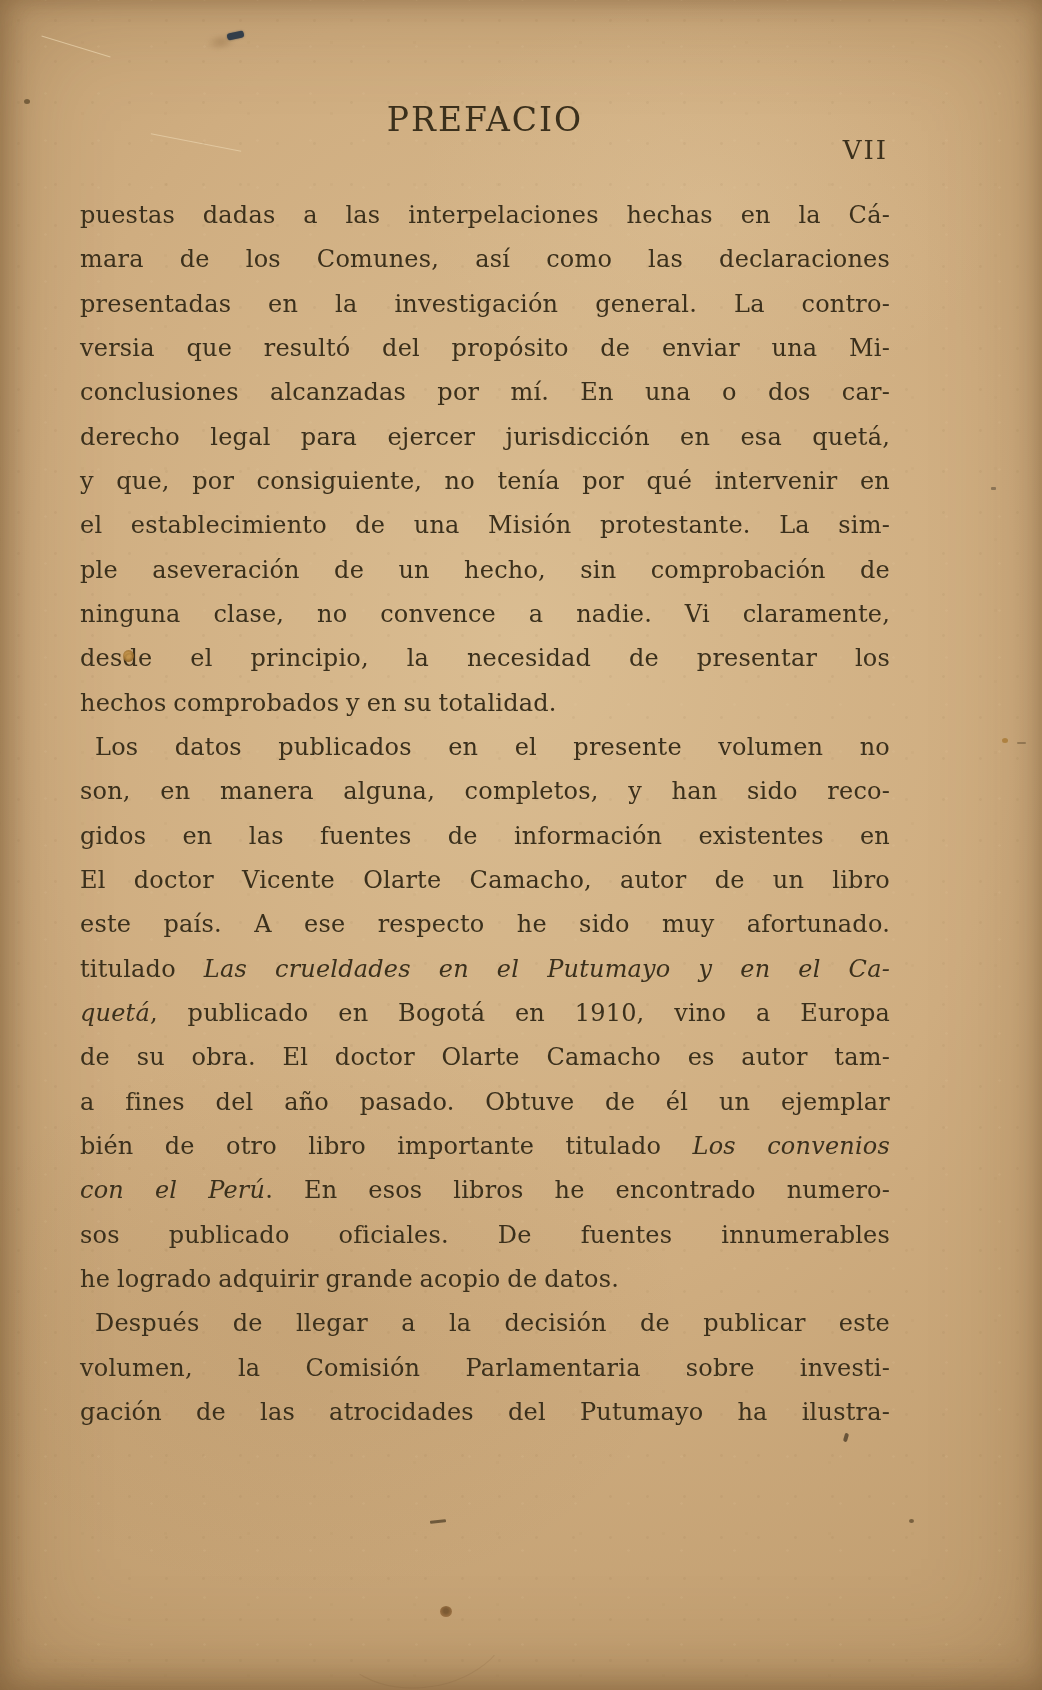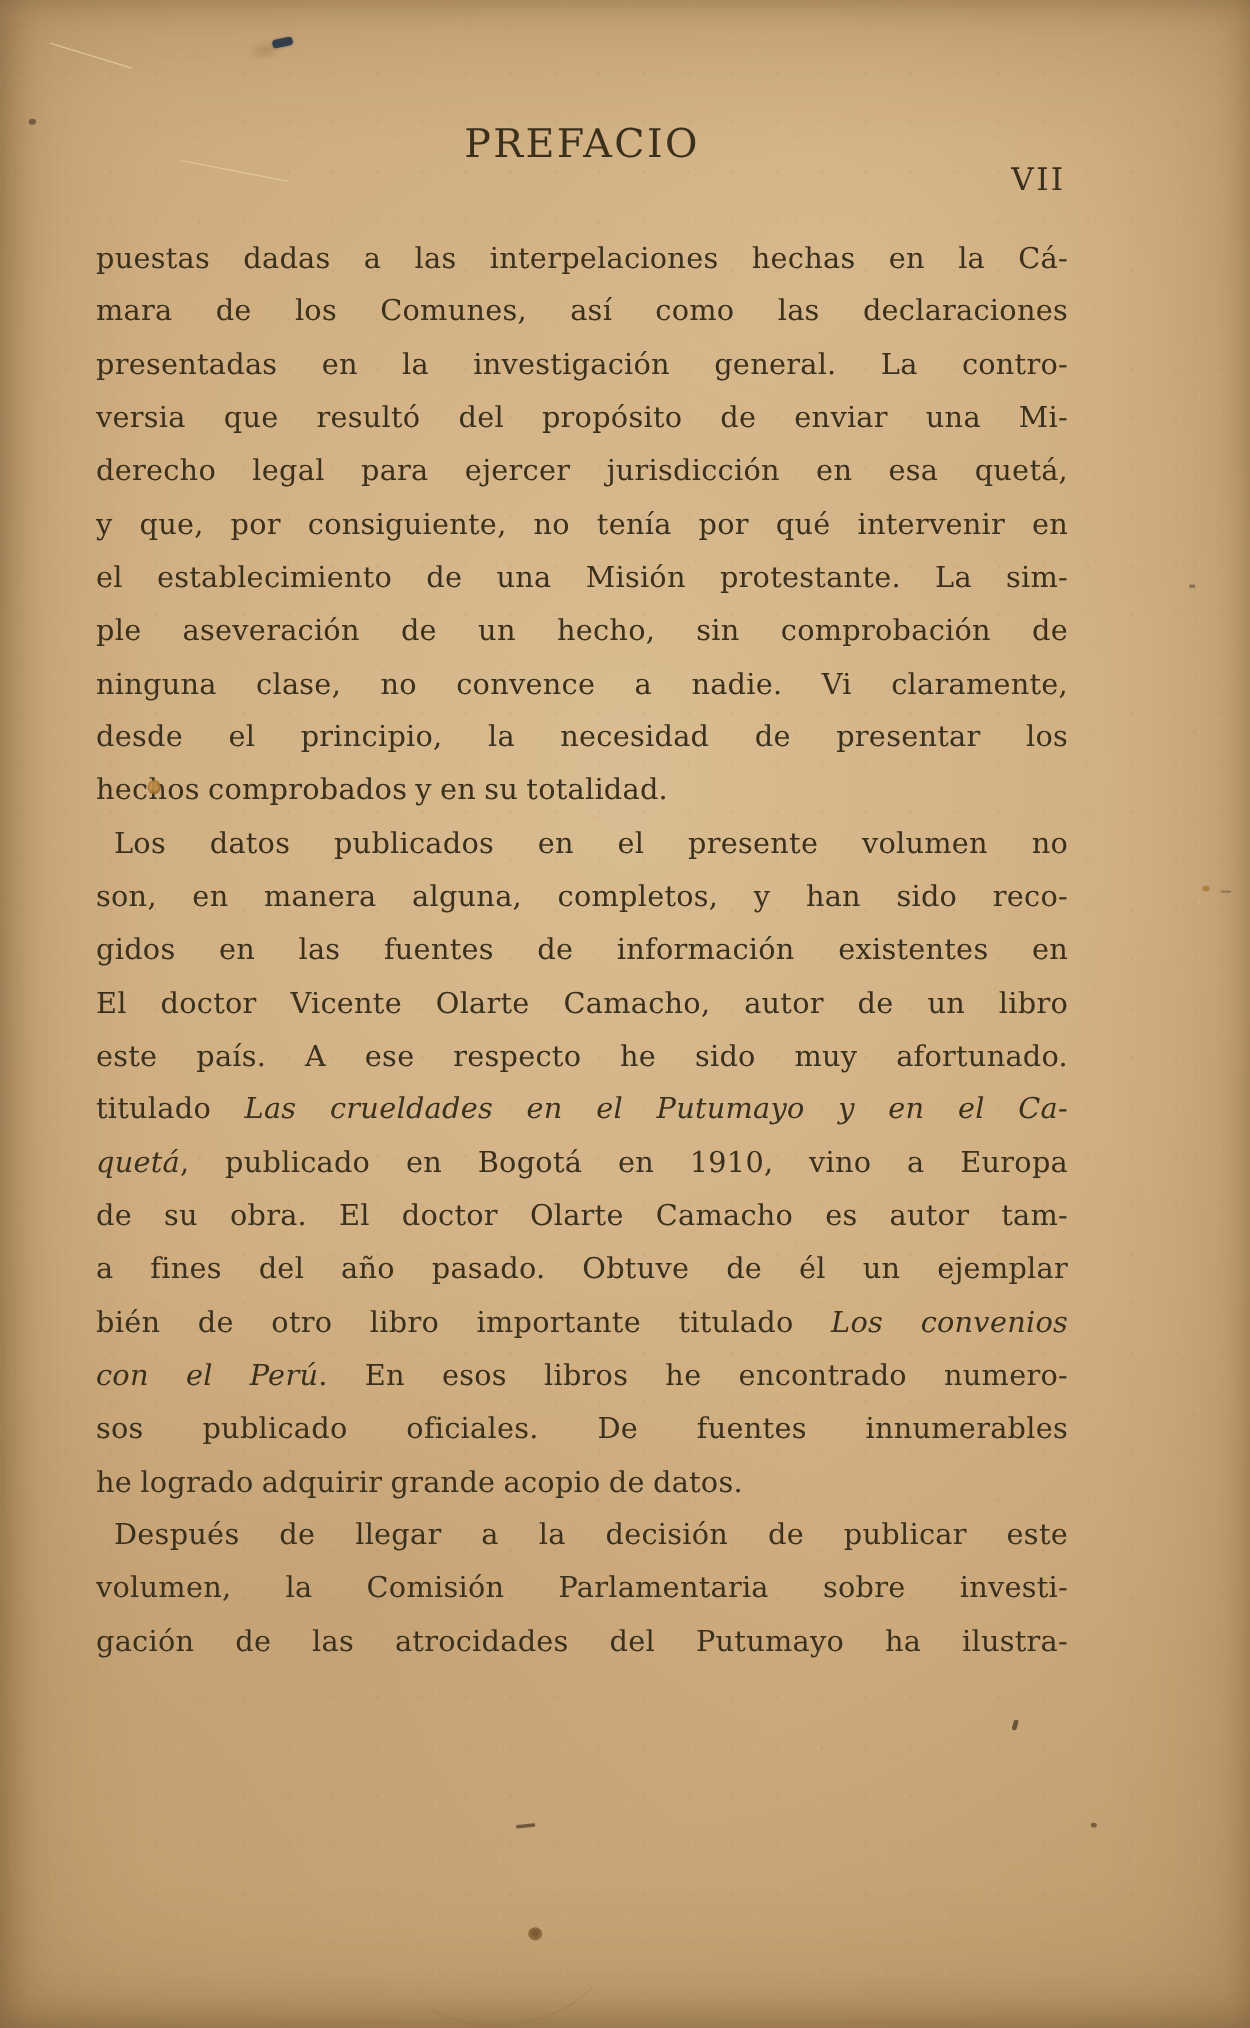--- a/index.html
+++ b/index.html
@@ -149,20 +149,21 @@
   <div class="page-header">
     <span class="page-title">PREFACIO</span>
     <span class="page-number">VII</span>
   </div>
 
   <div class="body-text">
       <div class="line"><span>puestas dadas a las interpelaciones hechas en la Cá-</span></div>
       <div class="line"><span>mara de los Comunes, así como las declaraciones</span></div>
       <div class="line"><span>presentadas en la investigación general. La contro-</span></div>
       <div class="line"><span>versia que resultó del propósito de enviar una Mi-</span></div>
+      <div class="line"><span>conclusiones alcanzadas por mí. En una o dos car-</span></div>
       <div class="line"><span>derecho legal para ejercer jurisdicción en esa quetá,</span></div>
       <div class="line"><span>y que, por consiguiente, no tenía por qué intervenir en</span></div>
       <div class="line"><span>el establecimiento de una Misión protestante. La sim-</span></div>
       <div class="line"><span>ple aseveración de un hecho, sin comprobación de</span></div>
       <div class="line"><span>ninguna clase, no convence a nadie. Vi claramente,</span></div>
       <div class="line"><span>desde el principio, la necesidad de presentar los</span></div>
       <div class="line no-justify"><span>hechos comprobados y en su totalidad.</span></div>
       <div class="line indent"><span>Los datos publicados en el presente volumen no</span></div>
       <div class="line"><span>son, en manera alguna, completos, y han sido reco-</span></div>
       <div class="line"><span>gidos en las fuentes de información existentes en</span></div>

